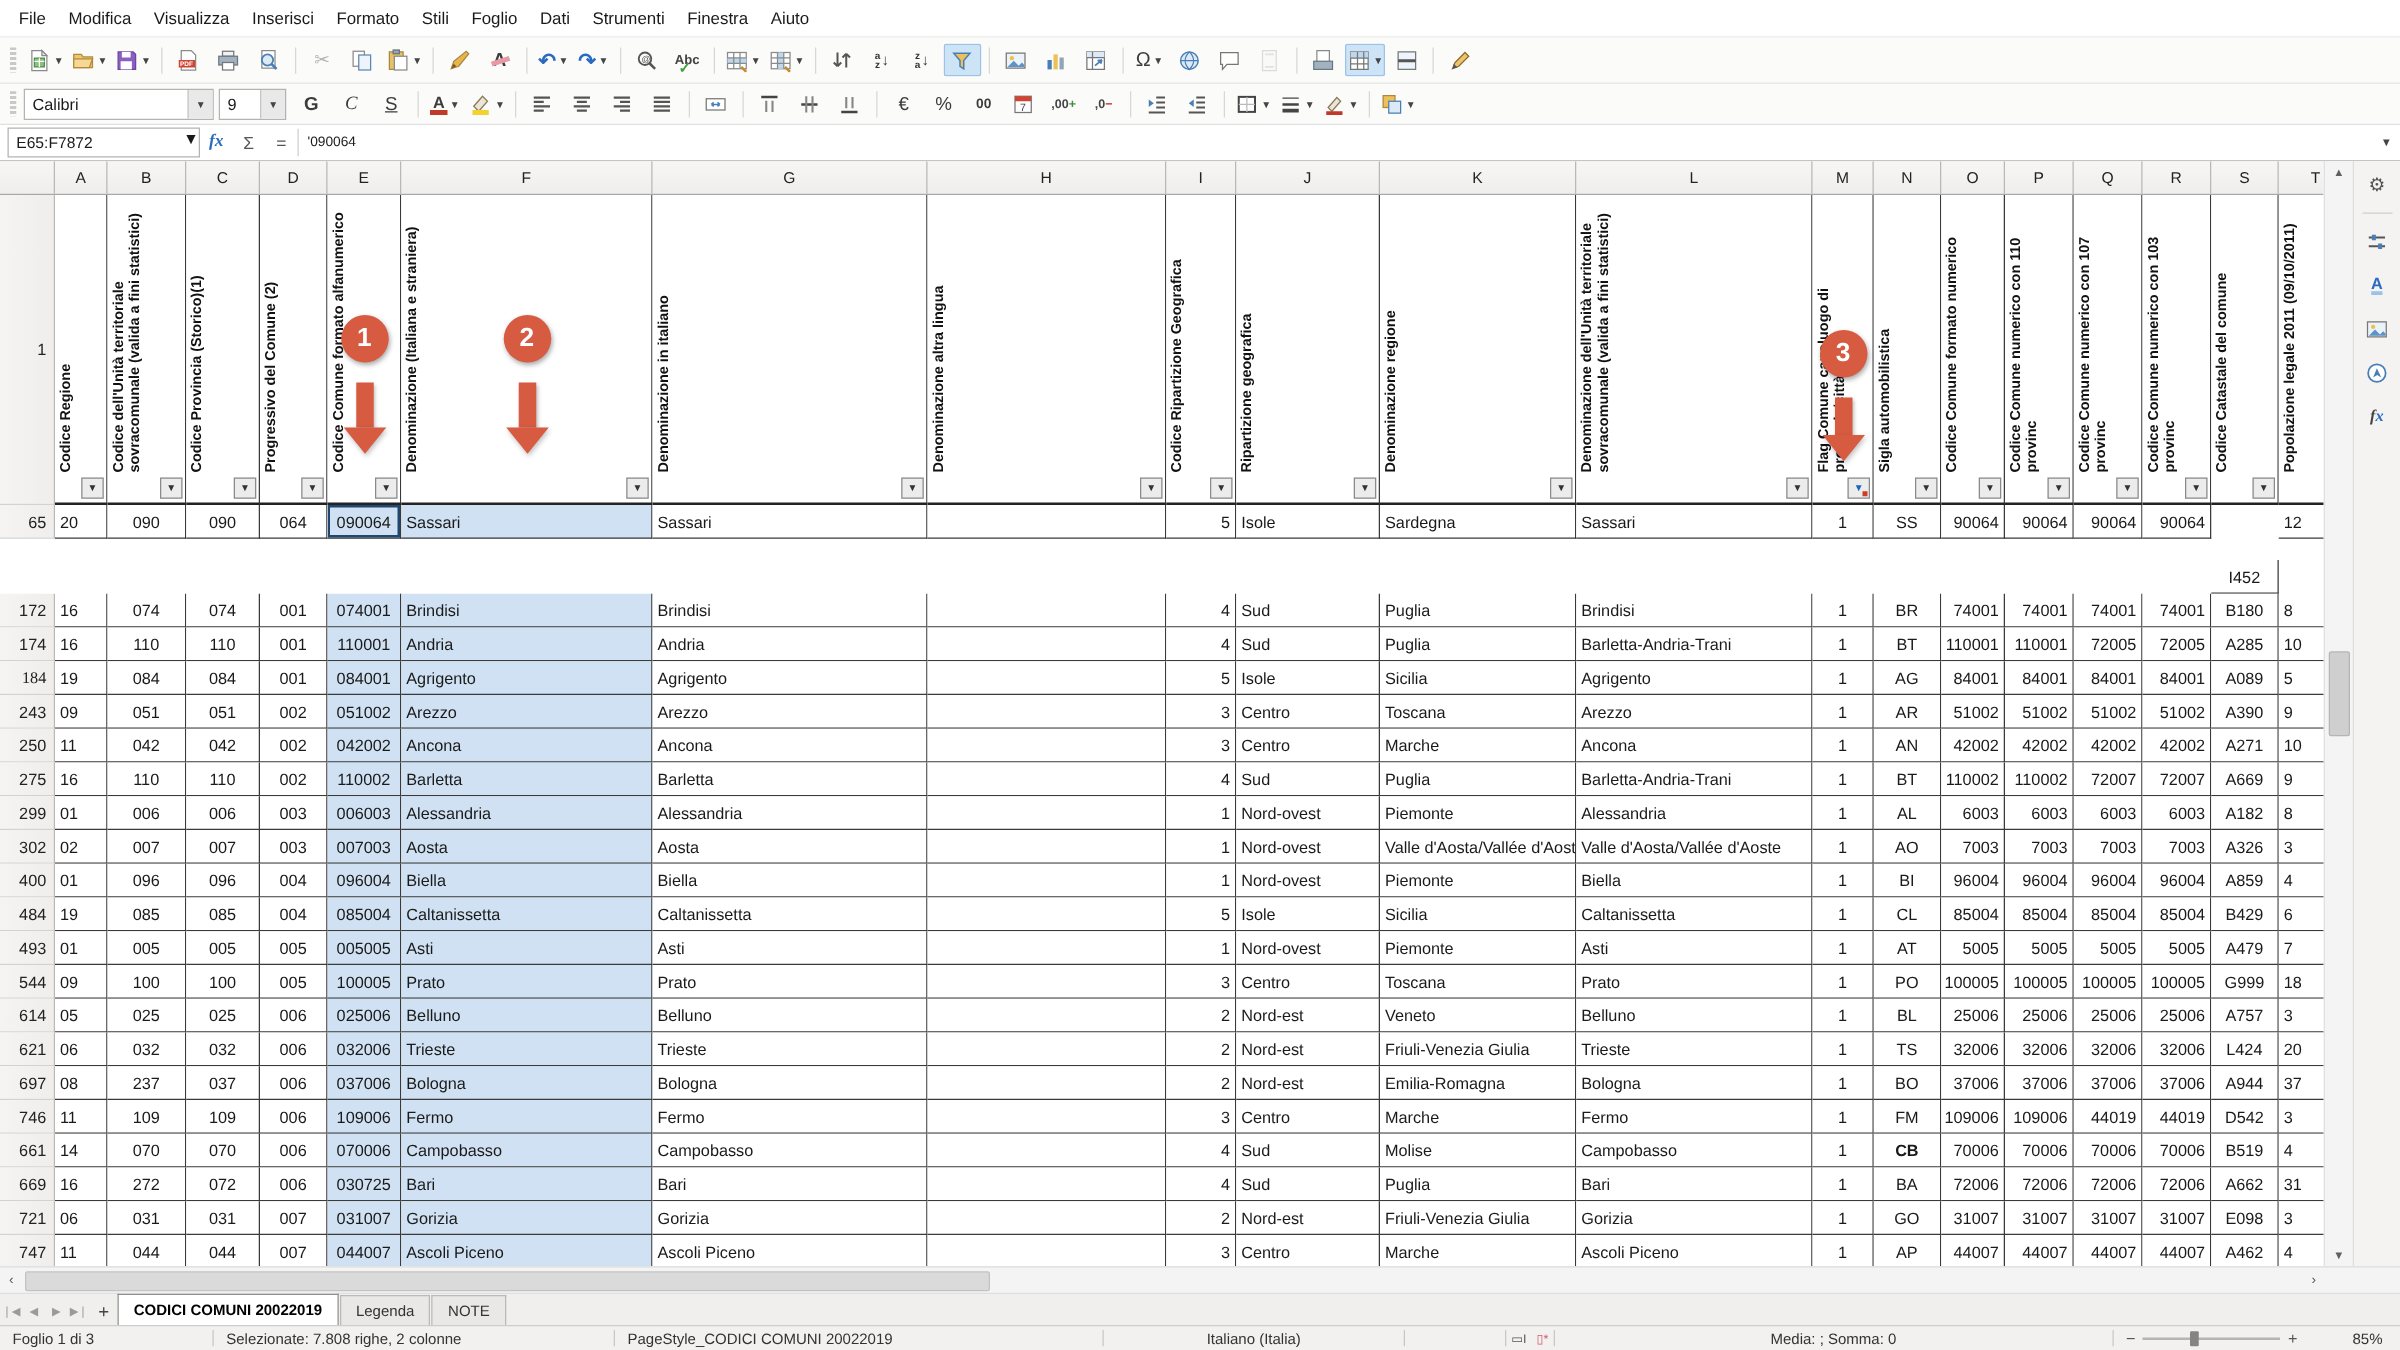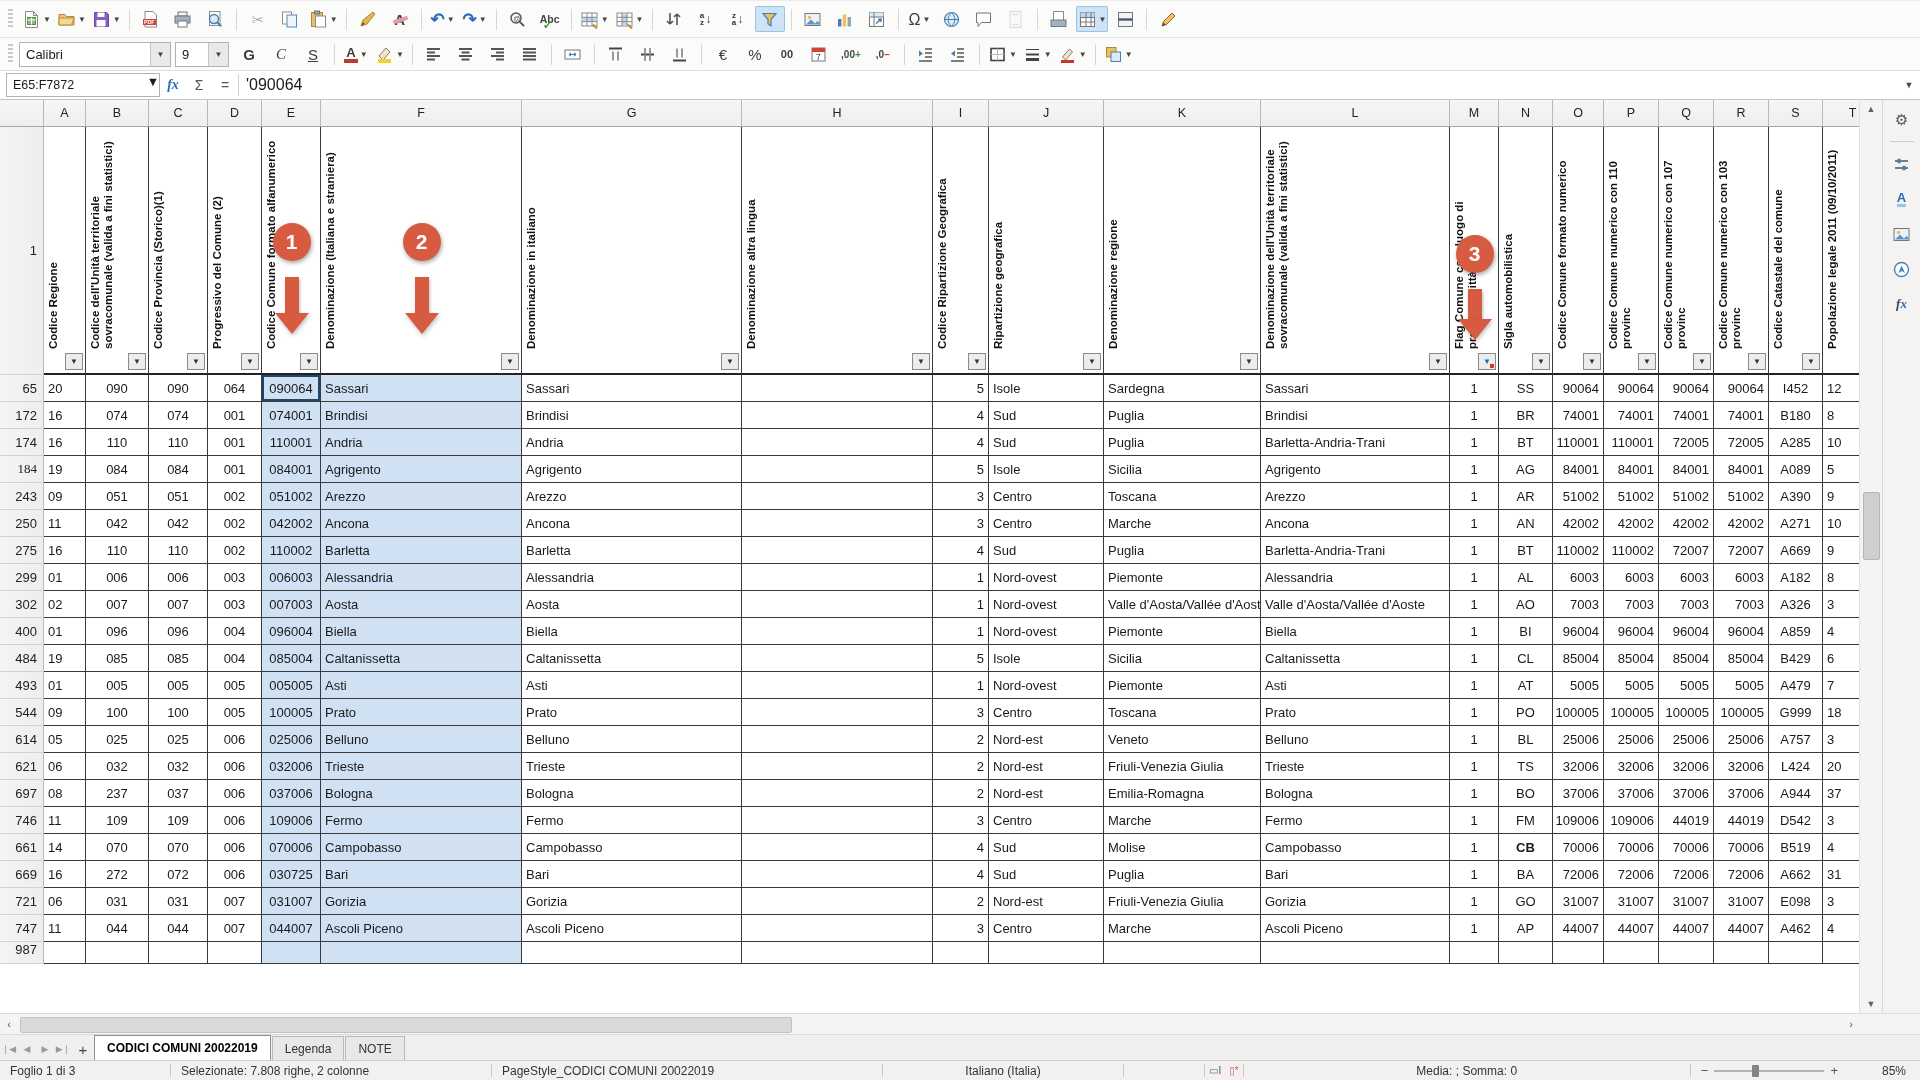--- a/index.html
+++ b/index.html
@@ -30,21 +30,21 @@
   .az{display:inline-block;font-size:8px;line-height:7px;font-weight:bold;color:#333;text-align:center}
   .combo{height:23px;border:1px solid #b3b3b3;background:#fff;display:flex;align-items:center;font-size:13px;margin-right:4px}
   .combo .cval{padding:0 6px;flex:1;white-space:nowrap;overflow:hidden}
   .combo .cdd{width:19px;height:100%;background:#e9e9e9;border-left:1px solid #c6c6c6;display:flex;align-items:center;justify-content:center;font-size:8px;color:#444}
   
   .fbar{height:28px;display:flex;align-items:center;background:#fff;border-top:1px solid #e0e0e0;border-bottom:1px solid #c4c4c4;flex:0 0 auto}
   .namebox{width:152px;height:22px;margin-left:6px;border:1px solid #b3b3b3;display:flex;align-items:center;font-size:12.5px}
   .namebox .nval{padding-left:6px;flex:1}
   .fb-ico{width:26px;text-align:center;font-size:14px;color:#555}
   .fb-fx{font-style:italic;font-weight:bold;color:#2a6bc0;font-family:"Liberation Serif",serif}
-  .fb-input{flex:1;height:22px;border-left:1px solid #d0d0d0;display:flex;align-items:center;padding-left:7px;font-size:16px}
+  .fb-input{flex:1;height:22px;border-left:1px solid #d0d0d0;display:flex;align-items:center;padding-left:7px;font-size:11px}
   .fb-expand{width:22px;text-align:center;font-size:9px;color:#444}
   
   .main{flex:1 1 auto;display:flex;min-height:0}
   .grid{width:1860px;overflow:hidden;display:flex;flex-direction:column}
   .colhdr{display:flex;height:26px;background:linear-gradient(#f7f6f5,#efeeec);border-bottom:1px solid #a8a8a8;flex:0 0 auto}
   .corner{width:44px;flex:0 0 auto;border-right:1px solid #b8b8b8;box-sizing:border-box}
   .clet{display:flex;align-items:center;justify-content:center;font-size:12.5px;color:#222;
     border-right:1px solid #b8b8b8;box-sizing:border-box;flex:0 0 auto}
   .sheet{position:relative;flex:1;background:#fff}
   .row{display:flex}
@@ -97,20 +97,33 @@
   .zline{width:110px;height:2px;background:#b5b5b5;position:relative}
   .zthumb{position:absolute;left:38px;top:-5px;width:7px;height:12px;background:#848484;border-radius:1px}
   .zpm{font-size:13px;color:#555}
 </style>
 </head>
 <body>
 
 <div class="app">
 
 
+  <div class="menubar" id="menubar">
+      <span class="menu-item">File</span>
+      <span class="menu-item">Modifica</span>
+      <span class="menu-item">Visualizza</span>
+      <span class="menu-item">Inserisci</span>
+      <span class="menu-item">Formato</span>
+      <span class="menu-item">Stili</span>
+      <span class="menu-item">Foglio</span>
+      <span class="menu-item">Dati</span>
+      <span class="menu-item">Strumenti</span>
+      <span class="menu-item">Finestra</span>
+      <span class="menu-item">Aiuto</span>
+    </div>
 
   <div class="tb" id="tb-std">
       <span class="grip"></span>
       <span class="tbtn">
         <span style="display: inline-flex; align-items: center;">
           <svg viewBox="0 0 19 19">
             <path d="M3.5 1.5h8l4 4v12h-12z" fill="#fff" stroke="#8a8a8a"></path>
             <path d="M11.5 1.5l4 4h-4z" fill="#e6e6e6" stroke="#8a8a8a"></path>
             <rect x="5.5" y="7.5" width="8" height="7" fill="#8cc07c" stroke="#4e8f4e"></rect>
             <path d="M5.5 10h8M9.5 7.5v7" stroke="#fff"></path>
@@ -698,21 +711,21 @@
             <div class="cell" style="width: 56px; height: 27px; justify-content: flex-end;">5</div>
             <div class="cell" style="width: 115px; height: 27px; justify-content: flex-start;">Isole</div>
             <div class="cell" style="width: 157px; height: 27px; justify-content: flex-start;">Sardegna</div>
             <div class="cell" style="width: 189px; height: 27px; justify-content: flex-start;">Sassari</div>
             <div class="cell" style="width: 49px; height: 27px; justify-content: center;">1</div>
             <div class="cell" style="width: 54px; height: 27px; justify-content: center;">SS</div>
             <div class="cell" style="width: 51px; height: 27px; justify-content: flex-end;">90064</div>
             <div class="cell" style="width: 55px; height: 27px; justify-content: flex-end;">90064</div>
             <div class="cell" style="width: 55px; height: 27px; justify-content: flex-end;">90064</div>
             <div class="cell" style="width: 55px; height: 27px; justify-content: flex-end;">90064</div>
-            <div class="cell" style="width: 54px; height: 27px; justify-content: center;">I452</div>
+            <div class="cell" style="width: 54px; height: 27px; justify-content: center; margin-top: 44px;">I452</div>
             <div class="cell" style="width: 60px; height: 27px; justify-content: flex-start;">12</div>
           </div>
           <div class="row">
             <div class="rhdr" style="height: 27px;">172</div>
             <div class="cell" style="width: 42px; height: 27px; justify-content: flex-start;">16</div>
             <div class="cell" style="width: 63px; height: 27px; justify-content: center;">074</div>
             <div class="cell" style="width: 59px; height: 27px; justify-content: center;">074</div>
             <div class="cell" style="width: 54px; height: 27px; justify-content: center;">001</div>
             <div class="cell sel" style="width: 59px; height: 27px; justify-content: center;">074001</div>
             <div class="cell sel" style="width: 201px; height: 27px; justify-content: flex-start;">Brindisi</div>

